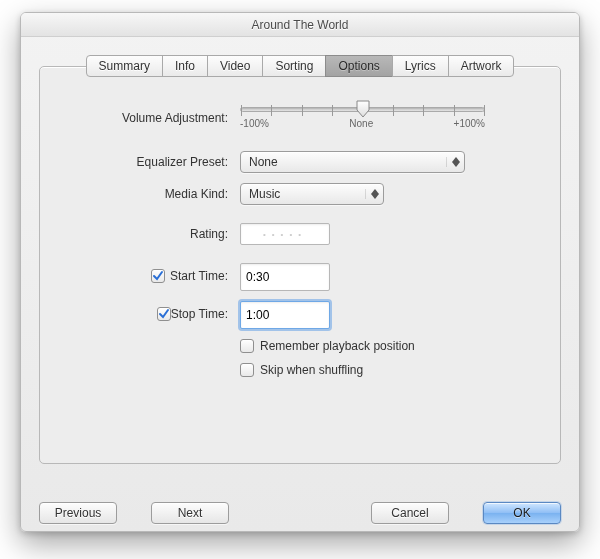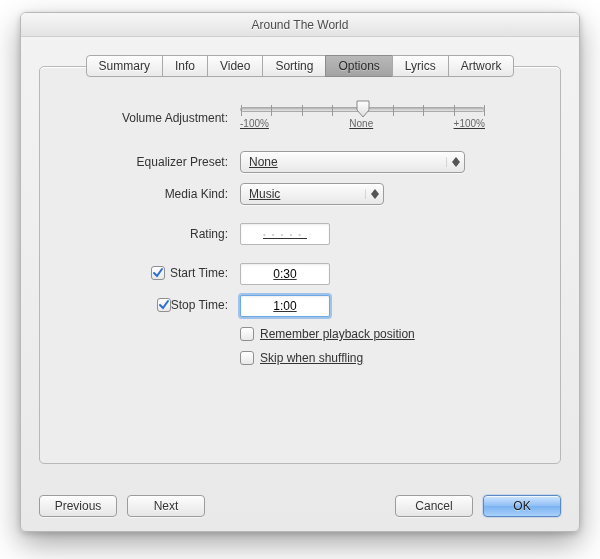--- a/index.html
+++ b/index.html
@@ -82,21 +82,20 @@
     width: 200px;
     text-align: right;
     padding-right: 12px;
     color: #333;
     font-size: 12px;
   }
   .ctrl-col {
     display: flex;
     align-items: center;
     gap: 6px;
-    text-decoration: underline;
   }
   
   .slider-wrap { position: relative; width: 245px; }
   .slider-track {
     position: relative;
     height: 5px;
     background: linear-gradient(#cfcfcf, #e5e5e5);
     border: 1px solid #aaa;
     border-radius: 3px;
     box-shadow: inset 0 1px 2px rgba(0,0,0,0.15);
@@ -133,47 +132,46 @@
   .select .arrows svg { display:block; }
   .rating-box {
     width: 90px; height: 22px;
     background: #fff; border: 1px solid #b7b7b7;
     border-radius: 2px;
     display:flex; align-items:center; justify-content:center;
     color: #ccc; letter-spacing: 6px; font-size: 8px;
     box-shadow: inset 0 1px 2px rgba(0,0,0,0.08);
   }
   .text-input {
-    width: 90px; height: 22px;
+    width: 90px; height: 28px;
     background: #fff; border: 1px solid #b7b7b7;
     border-radius: 2px; padding: 0 5px; font-size: 12px;
     box-shadow: inset 0 1px 2px rgba(0,0,0,0.08);
     font-family: inherit;
-    text-align: center;
   }
   .text-input.focus {
     outline: none;
     border-color: #6fa8e6;
     box-shadow: 0 0 0 2px rgba(100,160,230,0.55), inset 0 1px 2px rgba(0,0,0,0.08);
   }
   .checkbox {
     width: 14px; height: 14px;
     background: linear-gradient(#fff,#e9e9e9);
     border: 1px solid #8f8f8f;
     border-radius: 3px;
     display:inline-flex; align-items:center; justify-content:center;
     box-shadow: inset 0 1px 0 #fff;
   }
   .checkbox.checked svg { display:block; }
   .checkbox svg { display:none; }
   .check-lbl { font-size: 12px; color:#333; }
   .footer {
     position: absolute;
-    bottom: 14px; left: 18px; right: 18px;
-    display: flex; align-items: center;
+    bottom: 7px; left: 18px; right: 18px;
+    display: flex; align-items: center; gap: 24px;
   }
   .btn {
     background: linear-gradient(#fdfdfd, #e6e6e6);
     border: 1px solid #9c9c9c;
     border-radius: 4px;
     height: 22px; min-width: 78px;
     padding: 0 12px;
     font-size: 12px; color:#333;
     text-shadow: 0 1px 0 #fff;
     box-shadow: 0 1px 0 rgba(255,255,255,0.6), inset 0 1px 0 #fff;

